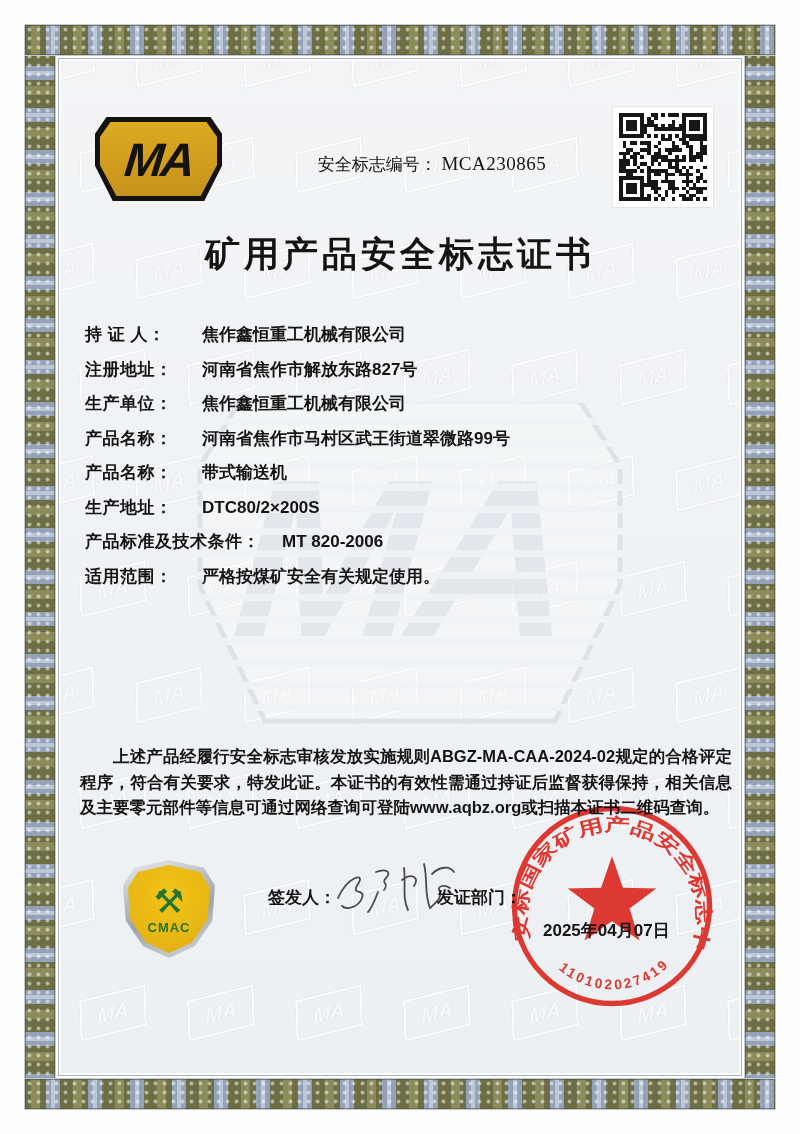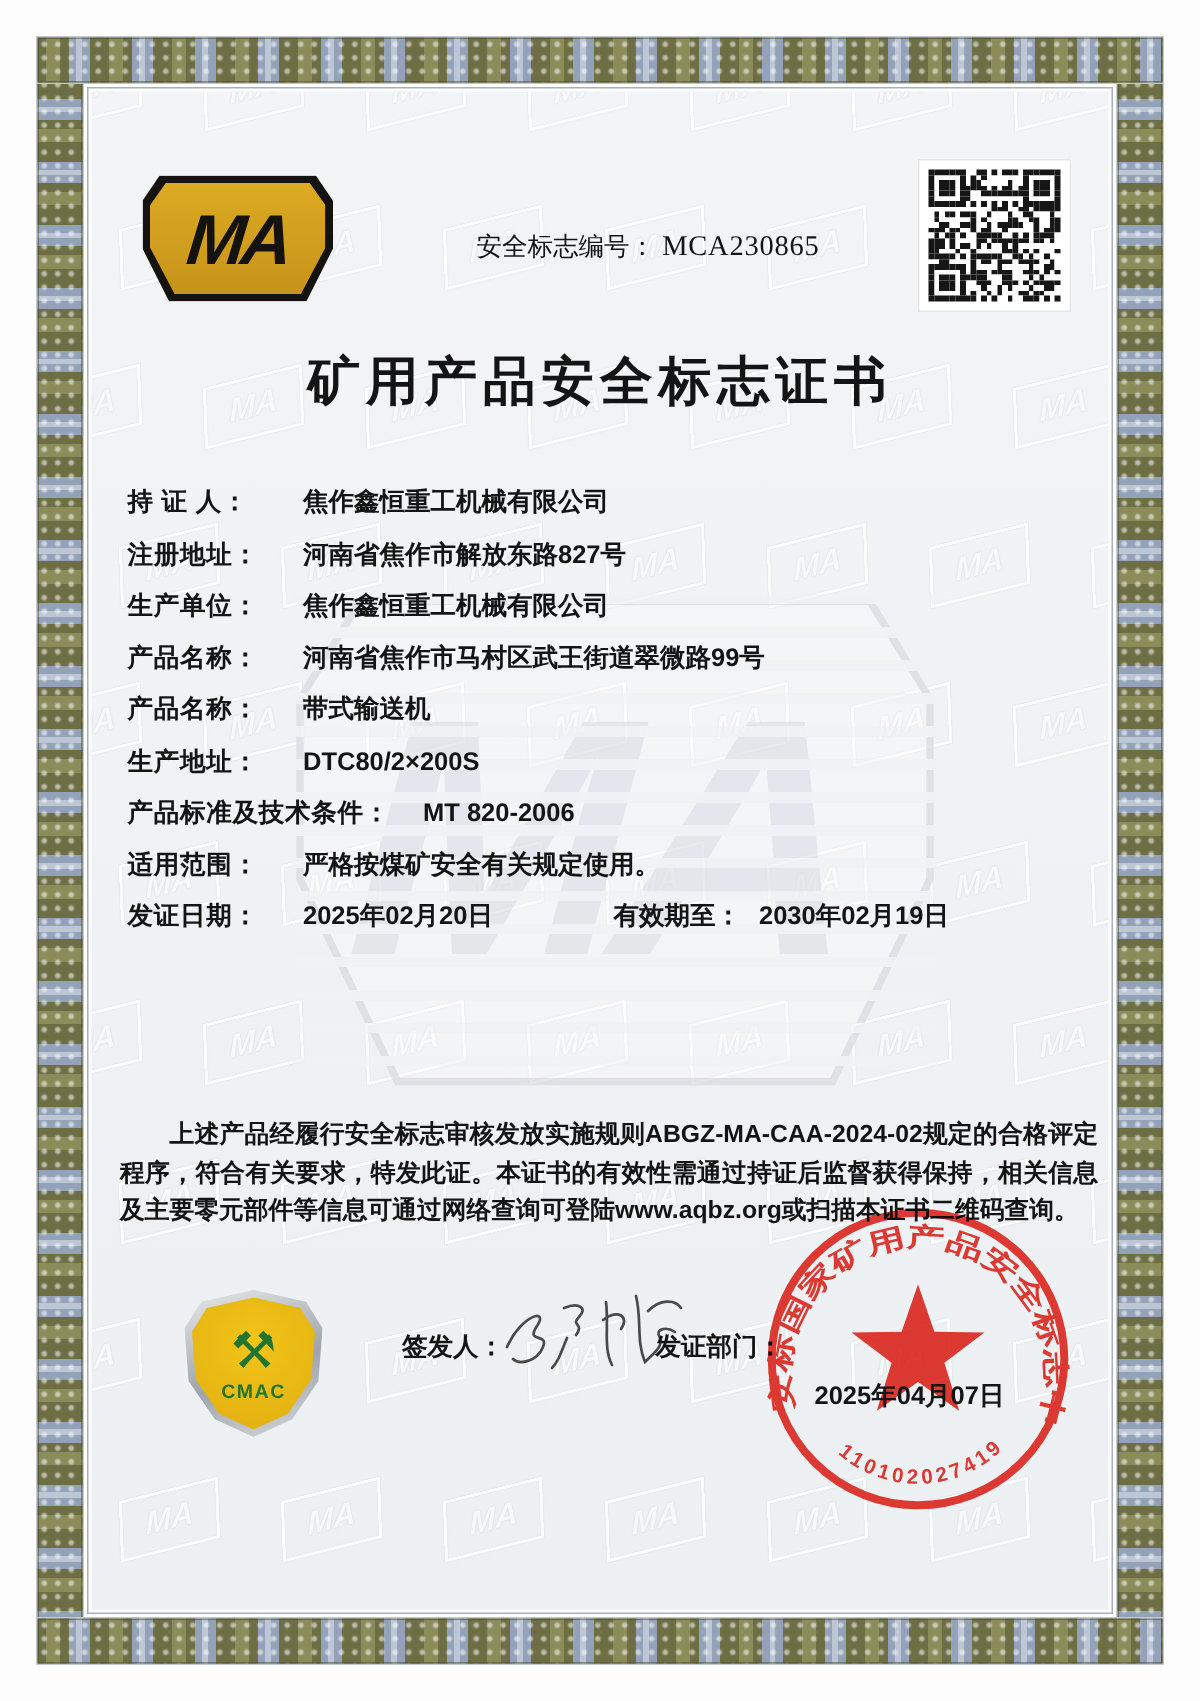--- a/index.html
+++ b/index.html
@@ -854,26 +854,20 @@
         <span class="val">DTC80/2×200S</span>
       </div>
       <div class="row wide">
         <span class="lbl">产品标准及技术条件：</span>
         <span class="val">MT 820-2006</span>
       </div>
       <div class="row">
         <span class="lbl">适用范围：</span>
         <span class="val">严格按煤矿安全有关规定使用。</span>
       </div>
-      <div class="row dates">
-        <span class="lbl">发证日期：</span>
-        <span class="val">2025年02月20日</span>
-        <span class="lbl2">有效期至：</span>
-        <span class="val2">2030年02月19日</span>
-      </div>
     </div>
 
     <div class="declaration">上述产品经履行安全标志审核发放实施规则ABGZ-MA-CAA-2024-02规定的合格评定程序，符合有关要求，特发此证。本证书的有效性需通过持证后监督获得保持，相关信息及主要零元部件等信息可通过网络查询可登陆www.aqbz.org或扫描本证书二维码查询。</div>
 
     <div class="cmac-outer">
       <div class="cmac-inner">
         <div class="cmac-glyph">⚒</div>
         <div class="cmac-text">CMAC</div>
       </div>
     </div>

